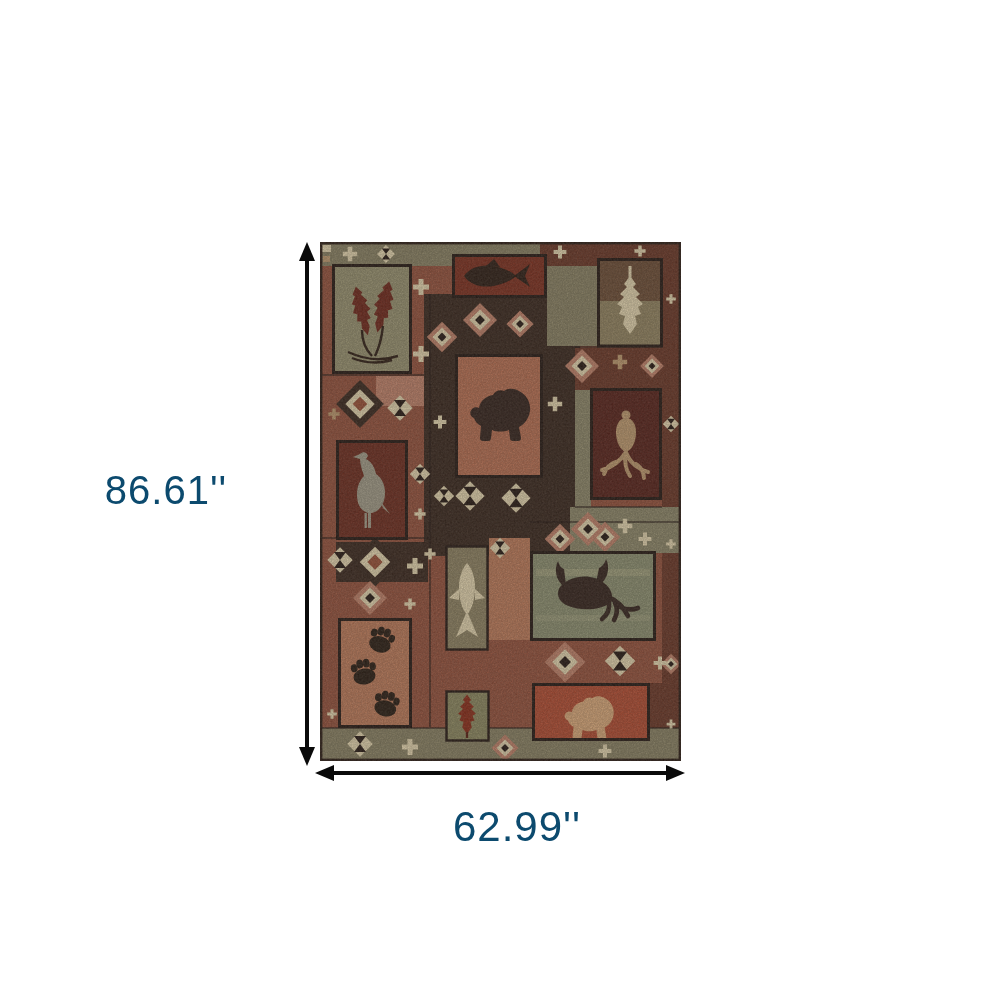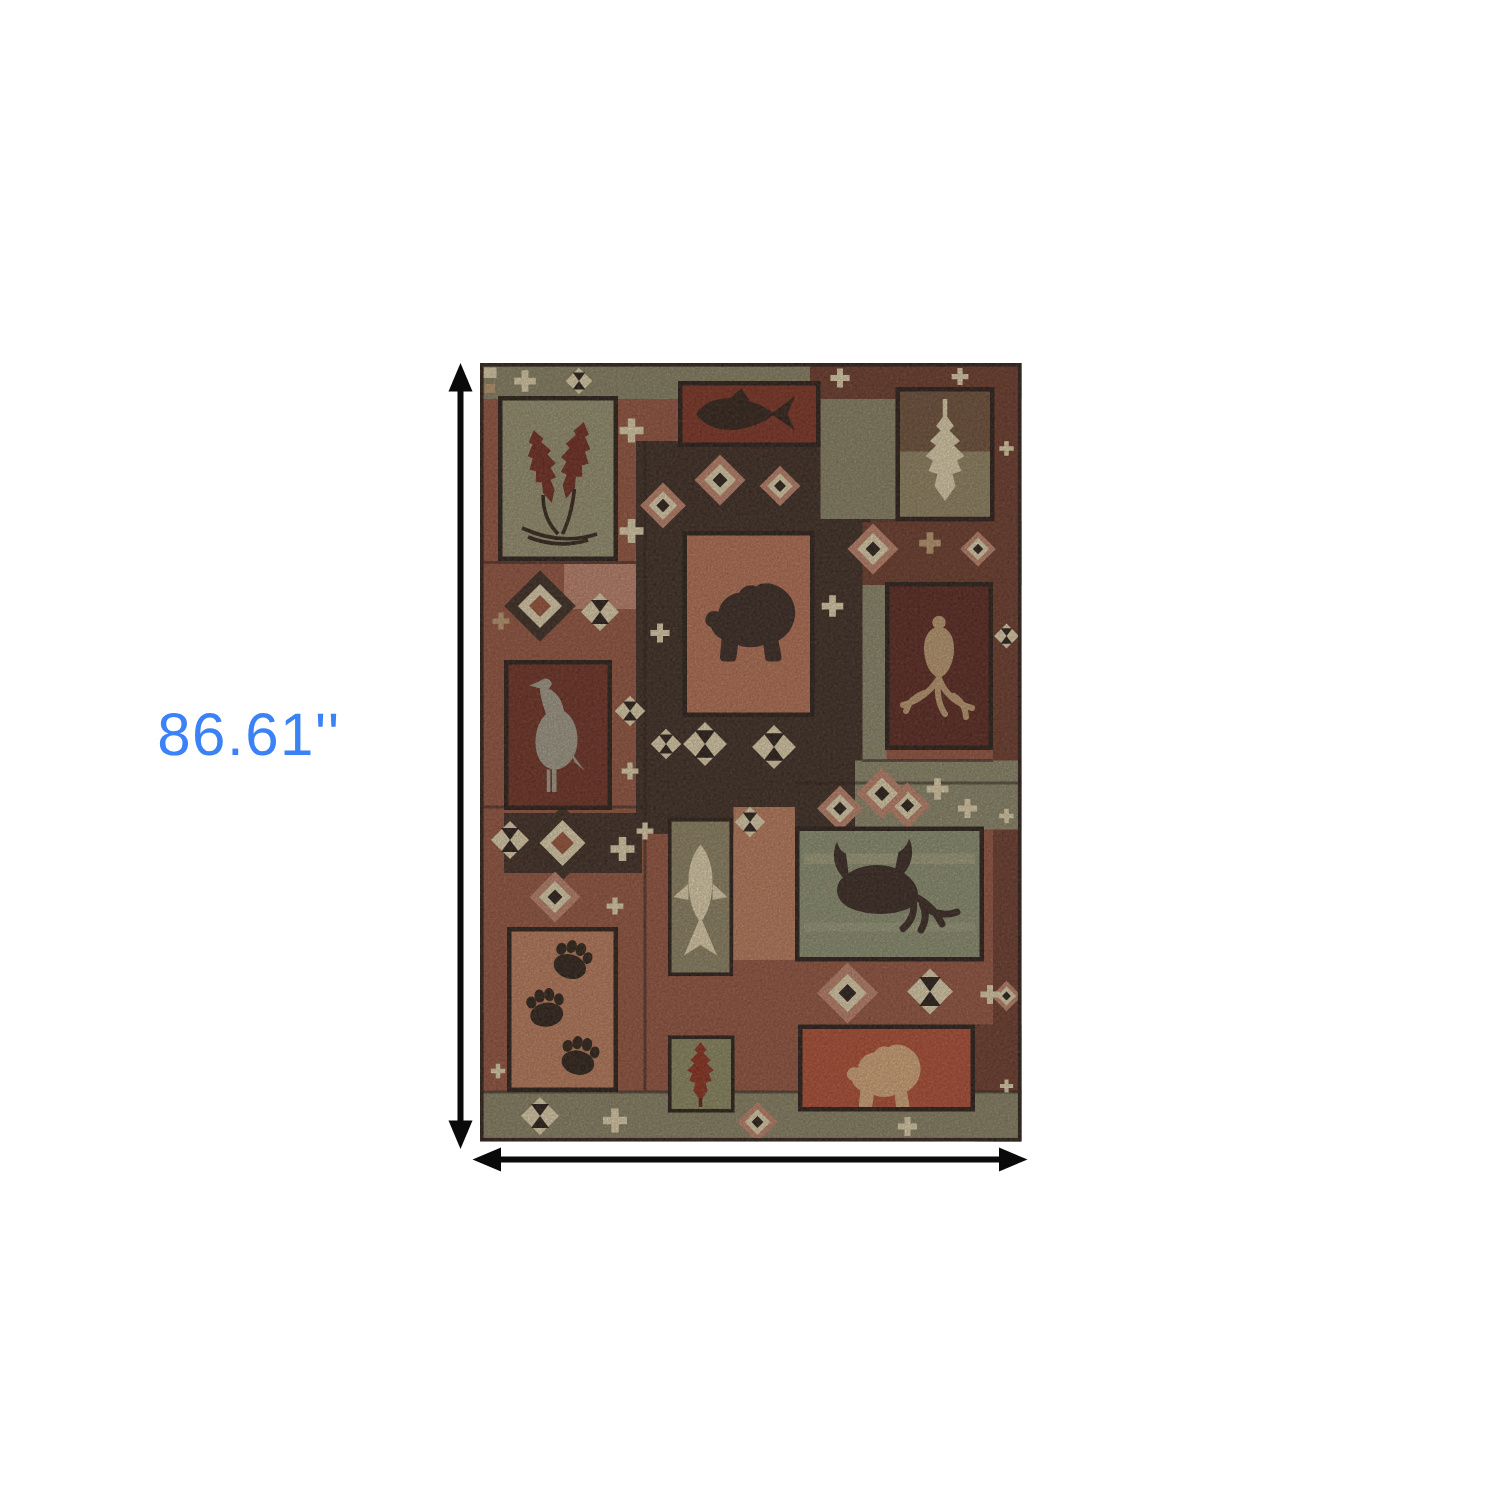--- a/index.html
+++ b/index.html
@@ -1,19 +1,19 @@
 <!DOCTYPE html>
 <html><head>
 <meta charset="utf-8">
 <style>
   html,body{margin:0;padding:0;background:#fff;}
   .page{position:relative;width:1000px;height:1000px;background:#ffffff;
         font-family:"Liberation Sans",sans-serif;overflow:hidden;}
   .rug-wrap{position:absolute;left:320px;top:242px;width:361px;height:519px;}
-  .dim-label{position:absolute;color:#3b82f6;font-size:40px;letter-spacing:1px;
+  .dim-label{position:absolute;color:#0c4a6e;font-size:40px;letter-spacing:1px;
              text-align:center;line-height:1;white-space:nowrap;}
   .h-label{left:56px;top:470px;width:220px;}
   .w-label{left:367px;top:806px;width:300px;font-size:42px;}
   .arrow{position:absolute;}
   .arrow line{stroke:#0a0a0a;stroke-width:4;}
   .arrow polygon{fill:#0a0a0a;}
   
   .m-salmon{fill:#c28168}.m-cream{fill:#e7d7b0}.m-ink{fill:#241610}
   .m-ink2{fill:#38251b}.m-rust{fill:#9a4e34}.m-tan{fill:#c09a6e}
   .frame{fill:none;stroke:#241610;stroke-width:3;}
@@ -251,14 +251,15 @@
     <polygon points="12,525 4,506 20,506"></polygon>
   </svg>
 
   <svg class="arrow" style="left:314px;top:760px;" width="372" height="26" viewBox="0 0 372 26">
     <line x1="16" y1="13" x2="356" y2="13"></line>
     <polygon points="1,13 20,5 20,21"></polygon>
     <polygon points="371,13 352,5 352,21"></polygon>
   </svg>
 
   <div class="dim-label h-label">86.61''</div>
+  <div class="dim-label w-label">62.99''</div>
 
 </div>
 
 </body></html>

